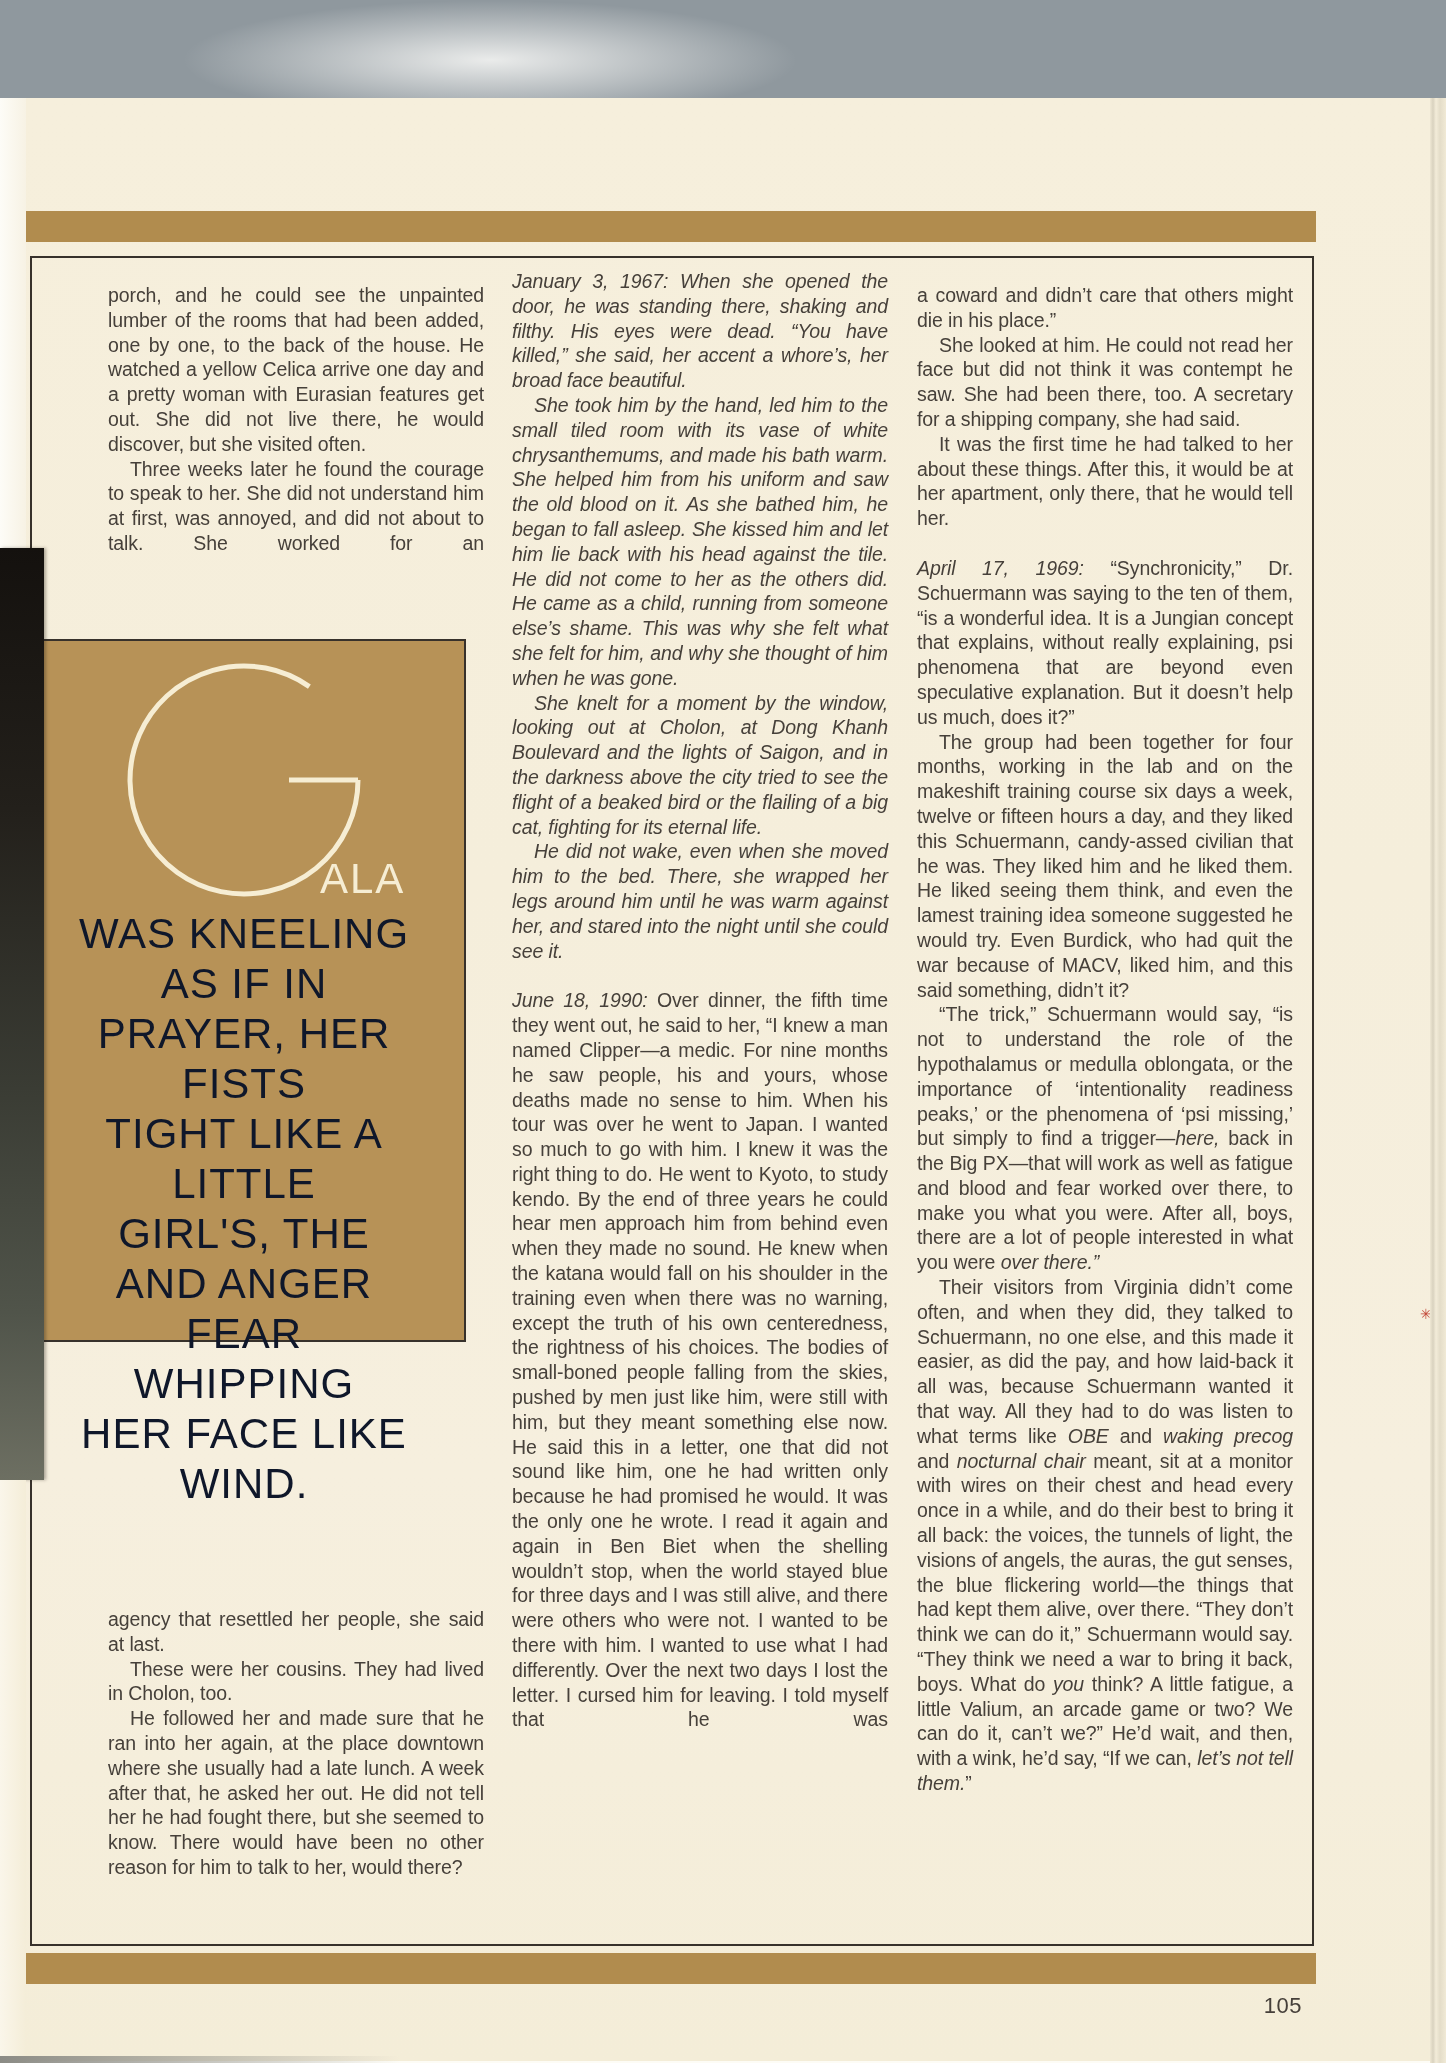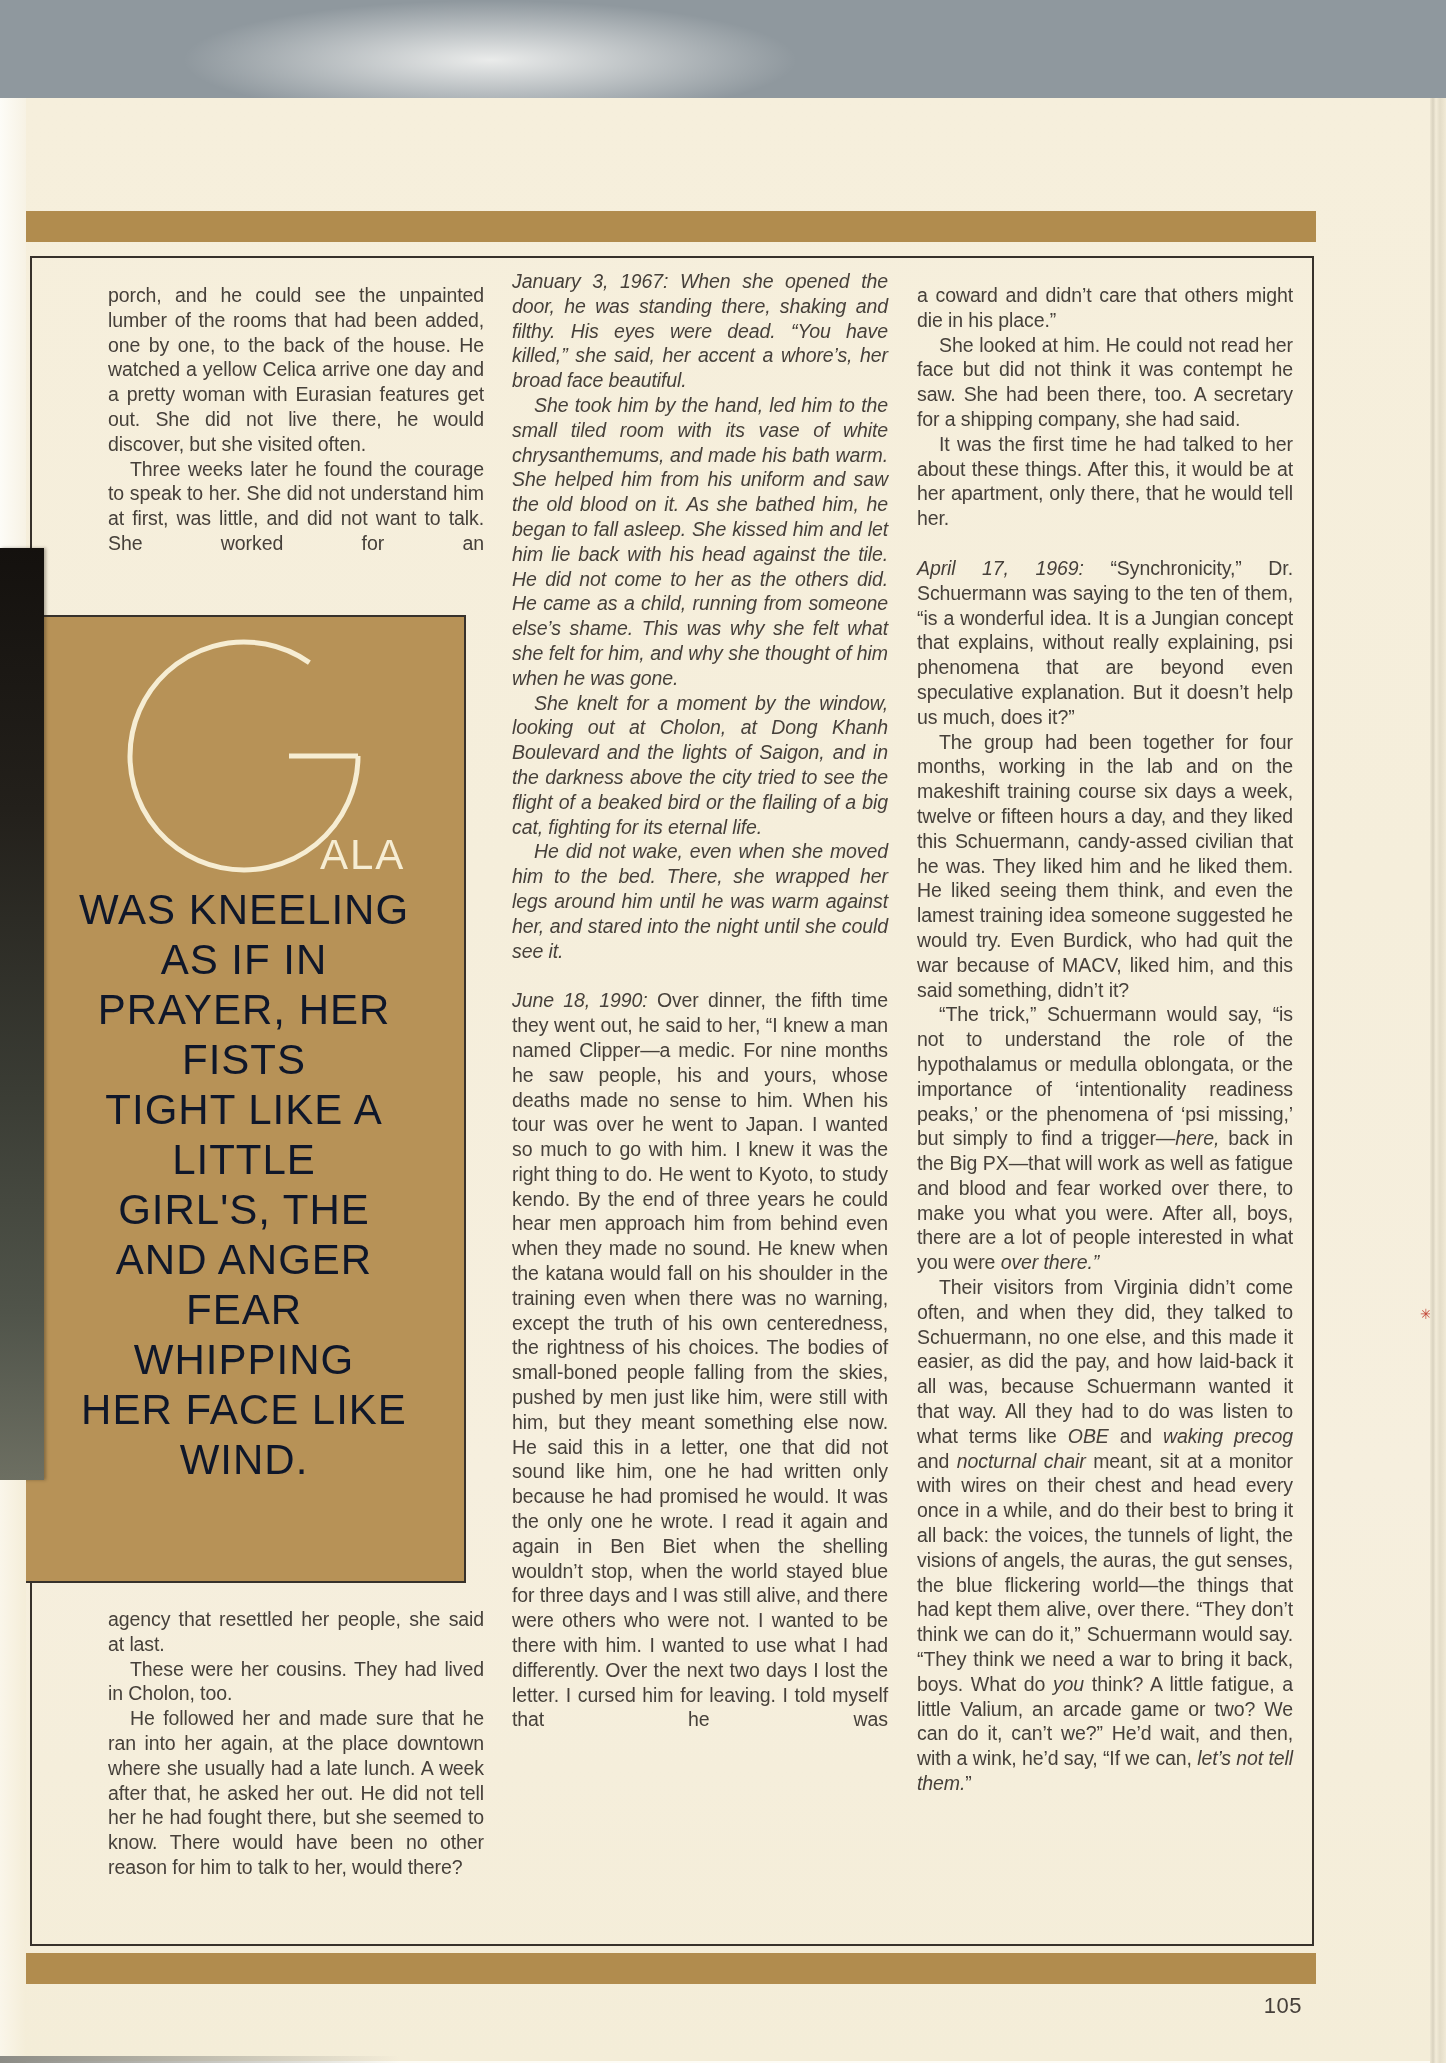--- a/index.html
+++ b/index.html
@@ -25,21 +25,21 @@
     font-size:19.5px;line-height:24.8px;letter-spacing:-0.1px;}
   .col1top{left:108px;top:185px;}
   .col1bottom{left:108px;top:1509px;}
   .col2{left:512px;top:171px;}
   .col3{left:917px;top:185px;}
   p.para{margin:0;}
   p.indent{text-indent:22px;}
   p.gap{margin-top:25px;}
   p.runover{text-align-last:justify;}
   
-  .quote-box{position:absolute;left:22px;top:517px;width:444px;height:968px;
+  .quote-box{position:absolute;left:22px;top:541px;width:444px;height:703px;
     border-style:solid;border-width:2px;box-sizing:border-box;}
   .pq-g{position:absolute;left:100px;top:19px;}
   .pq-ala{position:absolute;left:296px;top:214px;font-size:42px;letter-spacing:2px;}
   .pq-lines{position:absolute;left:0;top:268px;width:100%;text-align:center;
     font-size:42px;line-height:50px;letter-spacing:1px;font-weight:400;}
   .pq-line{white-space:nowrap;}
   
   .page-number{position:absolute;left:1232px;top:1895px;width:70px;
     text-align:right;font-size:22px;letter-spacing:0.5px;}
   .margin-mark{position:absolute;left:1420px;top:1208px;font-size:14px;}
@@ -65,21 +65,21 @@
   <div class="gray-highlight"></div>
 
   <div class="paper">
 
     <div class="band band-top" style="background: rgb(177, 140, 78);"></div>
     <div class="band band-bottom" style="background: rgb(177, 140, 78);"></div>
     <div class="frame" style="border-color: rgb(55, 49, 43);"></div>
 
     <div class="col col1top" style="color: rgb(70, 64, 58);">
         <p class="para"><span>porch, and he could see the unpainted lumber of the rooms that had been added, one by one, to the back of the house. He watched a yellow Celica arrive one day and a pretty woman with Eurasian features get out. She did not live there, he would discover, but she visited often.</span></p>
-        <p class="para indent runover"><span>Three weeks later he found the courage to speak to her. She did not understand him at first, was little, and did not want to talk. She worked for an</span></p>
+        <p class="para indent runover"><span>Three weeks later he found the courage to speak to her. She did not understand him at first, was annoyed, and did not about to talk. She worked for an</span></p>
       </div>
 
     <div class="quote-box" style="background: rgb(183, 146, 87); border-color: rgb(55, 49, 43);">
       <svg class="pq-g" width="240" height="240" viewBox="0 0 240 240">
         <path d="M 185.4 26.6 A 114 114 0 1 0 234 120" fill="none" stroke-width="5" stroke="#f6edd3"></path>
         <path d="M 165 120 L 234 120" fill="none" stroke-width="5" stroke="#f6edd3"></path>
       </svg>
       <div class="pq-ala" style="color: rgb(246, 237, 211);">ALA</div>
       <div class="pq-lines" style="color: #0f172a;">
           <div class="pq-line">WAS KNEELING</div>

